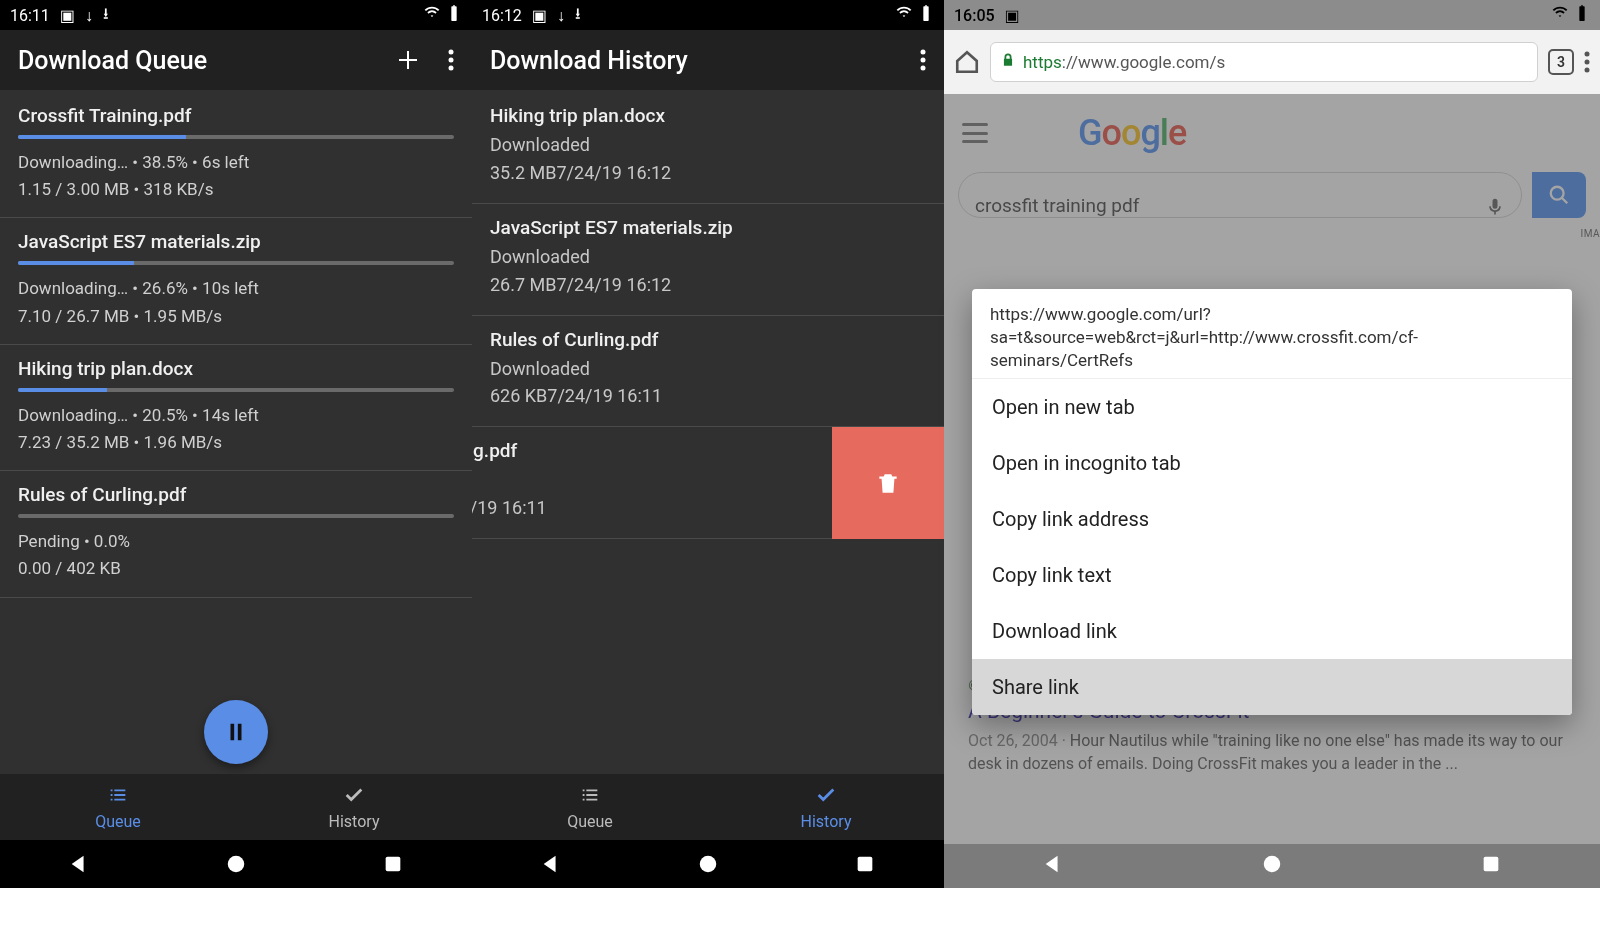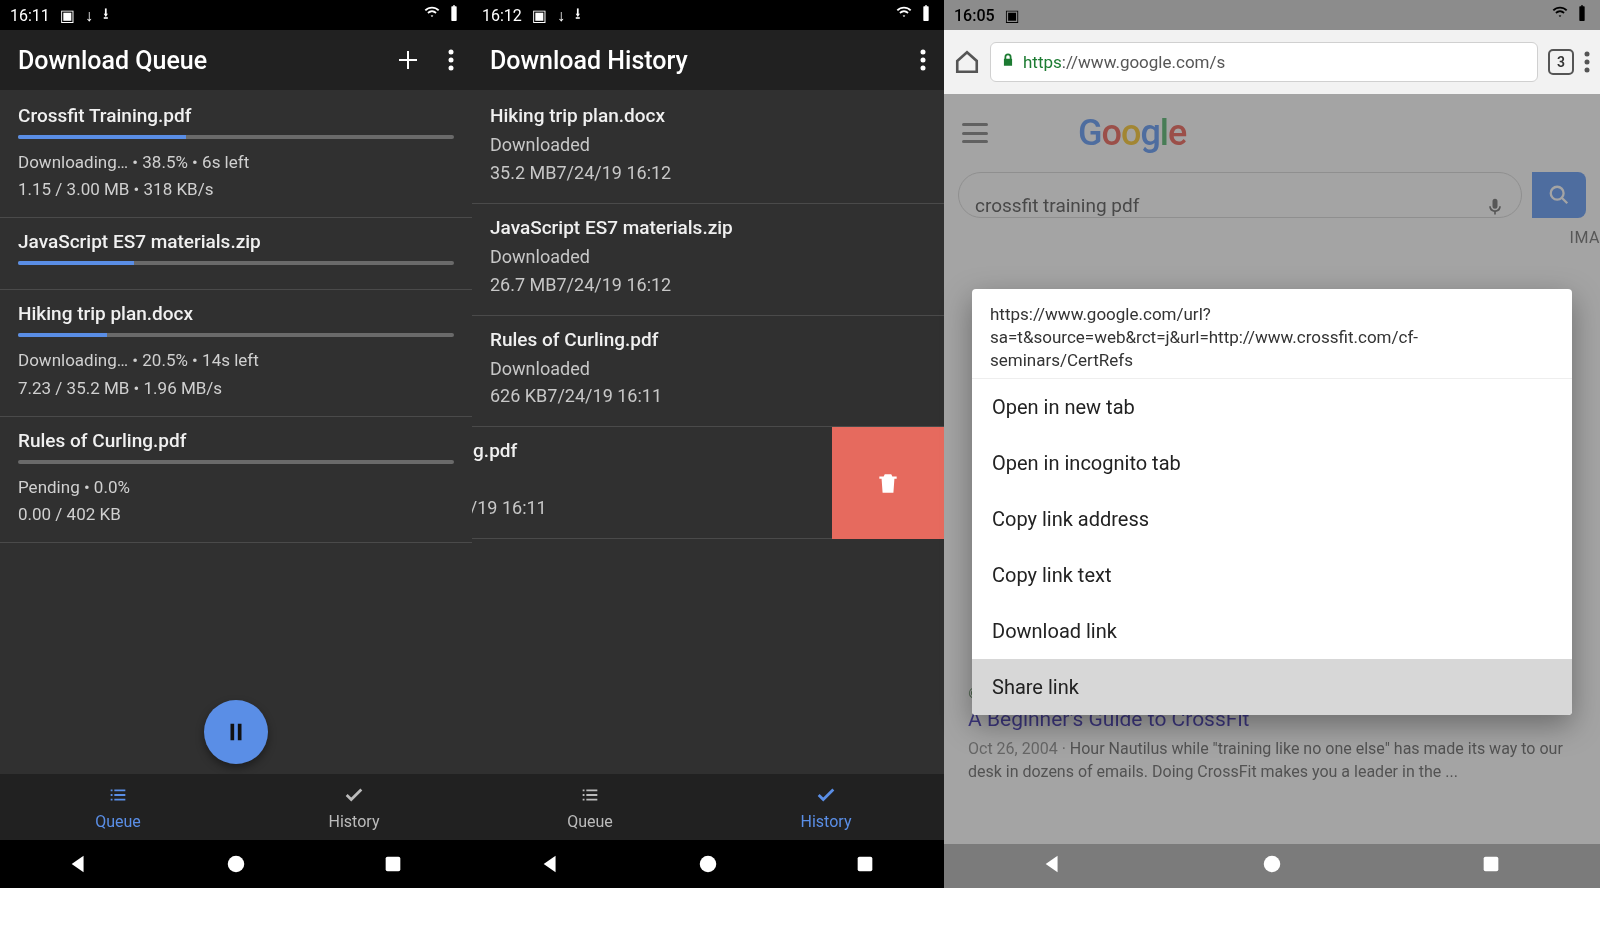--- a/index.html
+++ b/index.html
@@ -143,20 +143,24 @@
           <span>Downloading…</span><span class="dot"></span><span>38.5%</span><span class="dot"></span><span>6s left</span><br>
           <span>1.15 / 3.00 MB</span><span class="dot"></span><span>318 KB/s</span>
         </div>
       </div>
 
       <div class="dl-item">
         <div class="dl-title">JavaScript ES7 materials.zip</div>
         <div class="progress-track">
             <div class="progress-fill" style="width:26.6%"></div>
           </div>
+        <div class="dl-meta">
+          <span>Downloading…</span><span class="dot"></span><span>26.6%</span><span class="dot"></span><span>10s left</span><br>
+          <span>7.10 / 26.7 MB</span><span class="dot"></span><span>1.95 MB/s</span>
+        </div>
       </div>
 
       <div class="dl-item">
         <div class="dl-title">Hiking trip plan.docx</div>
         <div class="progress-track">
             <div class="progress-fill" style="width:20.5%"></div>
           </div>
         <div class="dl-meta">
           <span>Downloading…</span><span class="dot"></span><span>20.5%</span><span class="dot"></span><span>14s left</span><br>
           <span>7.23 / 35.2 MB</span><span class="dot"></span><span>1.96 MB/s</span>
@@ -364,21 +368,21 @@
                 <path d="M12 14a3 3 0 003-3V5a3 3 0 00-6 0v6a3 3 0 003 3zm5-3a5 5 0 01-10 0H5a7 7 0 006 6.9V21h2v-3.1A7 7 0 0019 11z"></path>
               </svg></span>
         </div>
         <div class="search-btn">
             <svg viewBox="0 0 24 24" stroke-width="2.5">
               <circle cx="10" cy="10" r="7"></circle>
               <path d="M21 21l-6-6"></path>
             </svg>
           </div>
       </div>
-      <div style="text-align:right;padding:10px 0 0;font-size:16px;color:#555;letter-spacing:.5px">IMA</div>
+      <div style="text-align:right;padding:10px 0 0;font-size:10px;color:#555;letter-spacing:.5px">IMA</div>
 
       <div class="result" style="margin-top:420px">
         <div class="result-path">
           <span>◉</span>
           <span>library.crossfit.com › pdf</span>
           <span class="pdf-badge">PDF</span>
         </div>
         <div class="result-title">A Beginner's Guide to CrossFit</div>
         <div class="result-snip">
           <span class="date"><span>Oct 26, 2004</span> · </span><span>Hour Nautilus while "training like no one else" has made its way to our desk in dozens of emails. Doing CrossFit makes you a leader in the ...</span>

